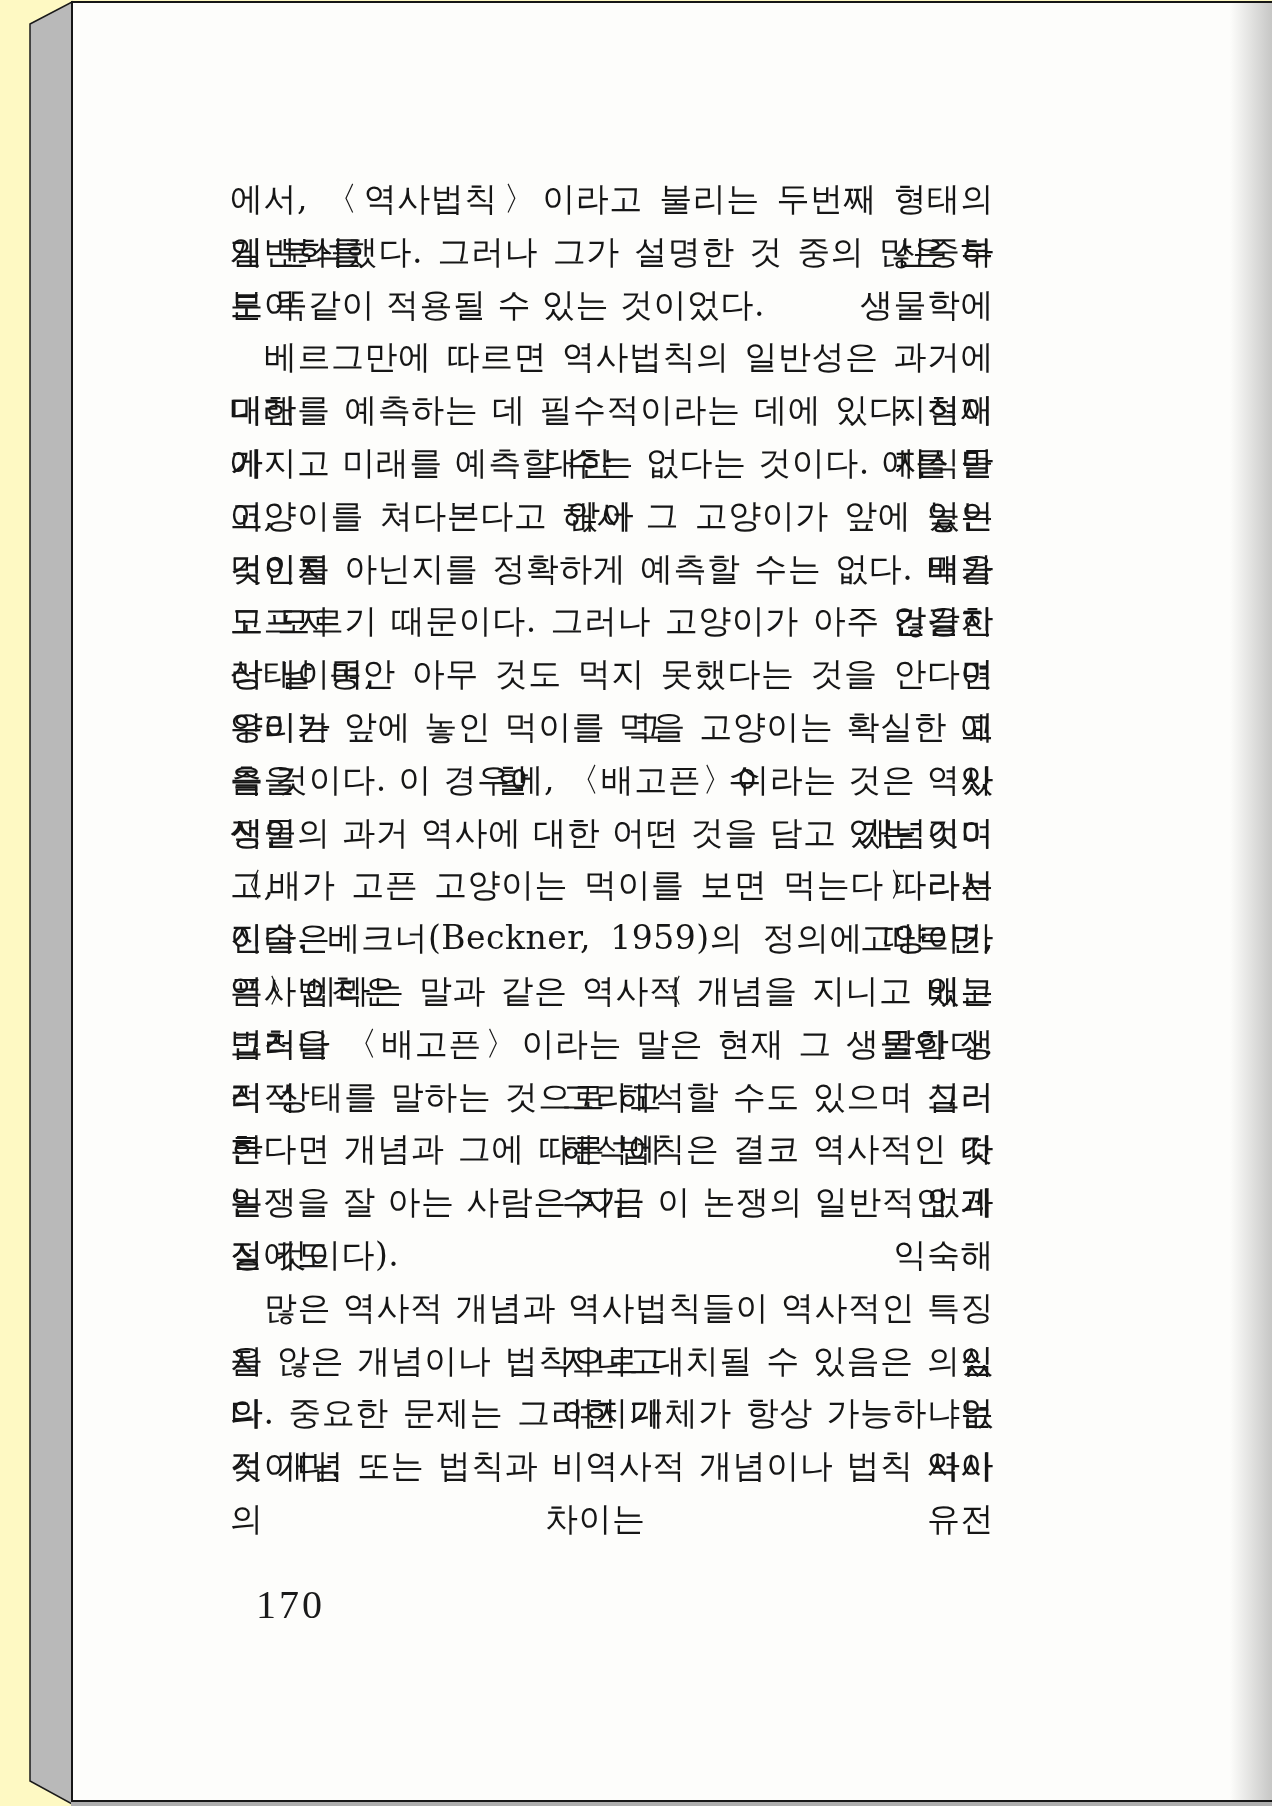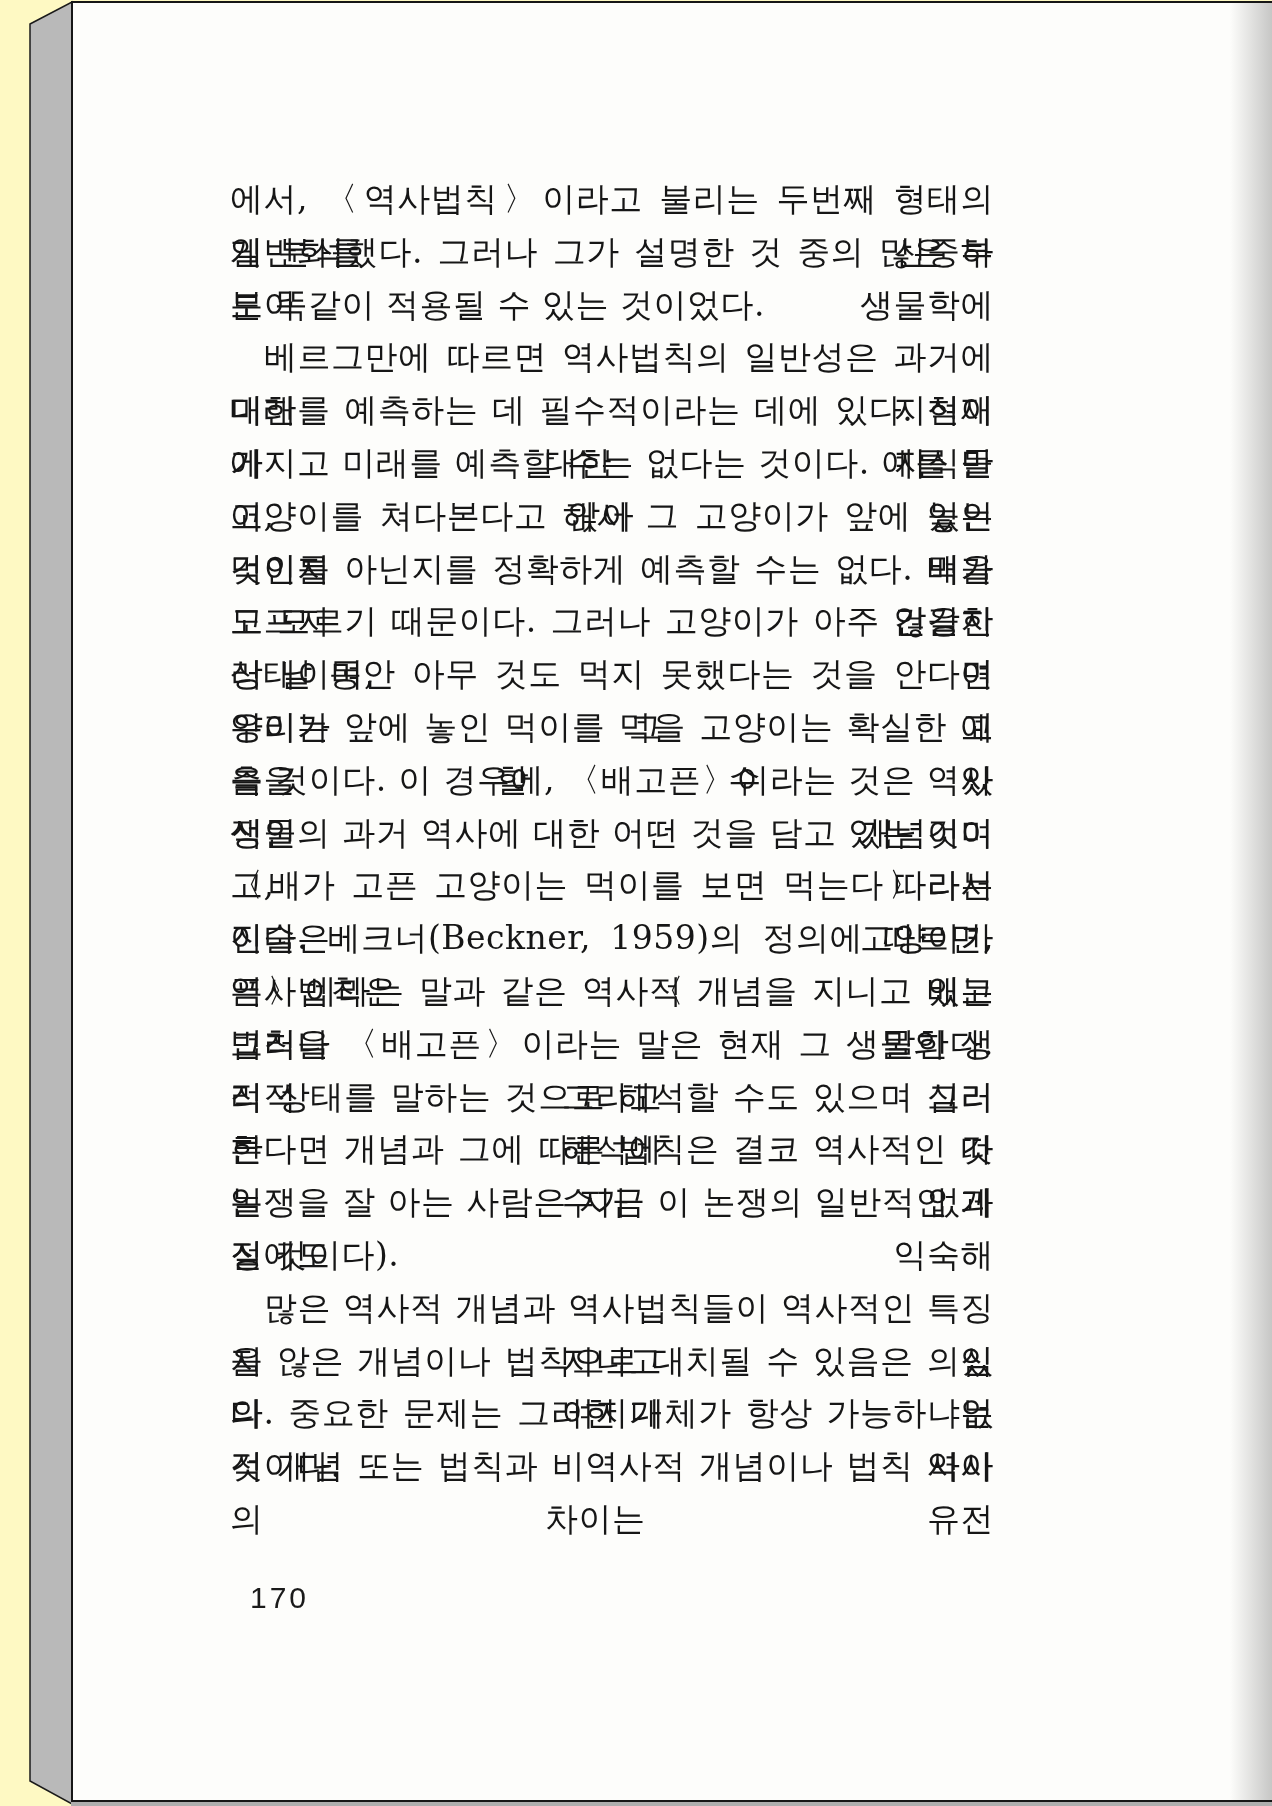--- a/index.html
+++ b/index.html
@@ -67,26 +67,26 @@
   }
   .line.fill {
     text-align: justify;
     text-align-last: justify;
   }
   .line.indent {
     text-indent: 34px;
   }
   .page-number {
     position: absolute;
-    left: 177px;
+    left: 183px;
     top: 1578px;
-    font-size: 30px;
+    font-size: 40px;
     letter-spacing: 3px;
     color: #1a1a1a;
-    font-family: Liberation Sans, sans-serif;
+    font-family: Liberation Serif, serif;
   }
 </style>
 </head>
 <body>
 
 <div class="stage">
 
   <svg class="spine-svg" viewBox="0 0 46 1806" preserveAspectRatio="none">
     <polygon points="2,24 44,2 44,1804 2,1781" fill="#b9b9b9" stroke="#1a1a1a" stroke-width="1.5"></polygon>
   </svg>

